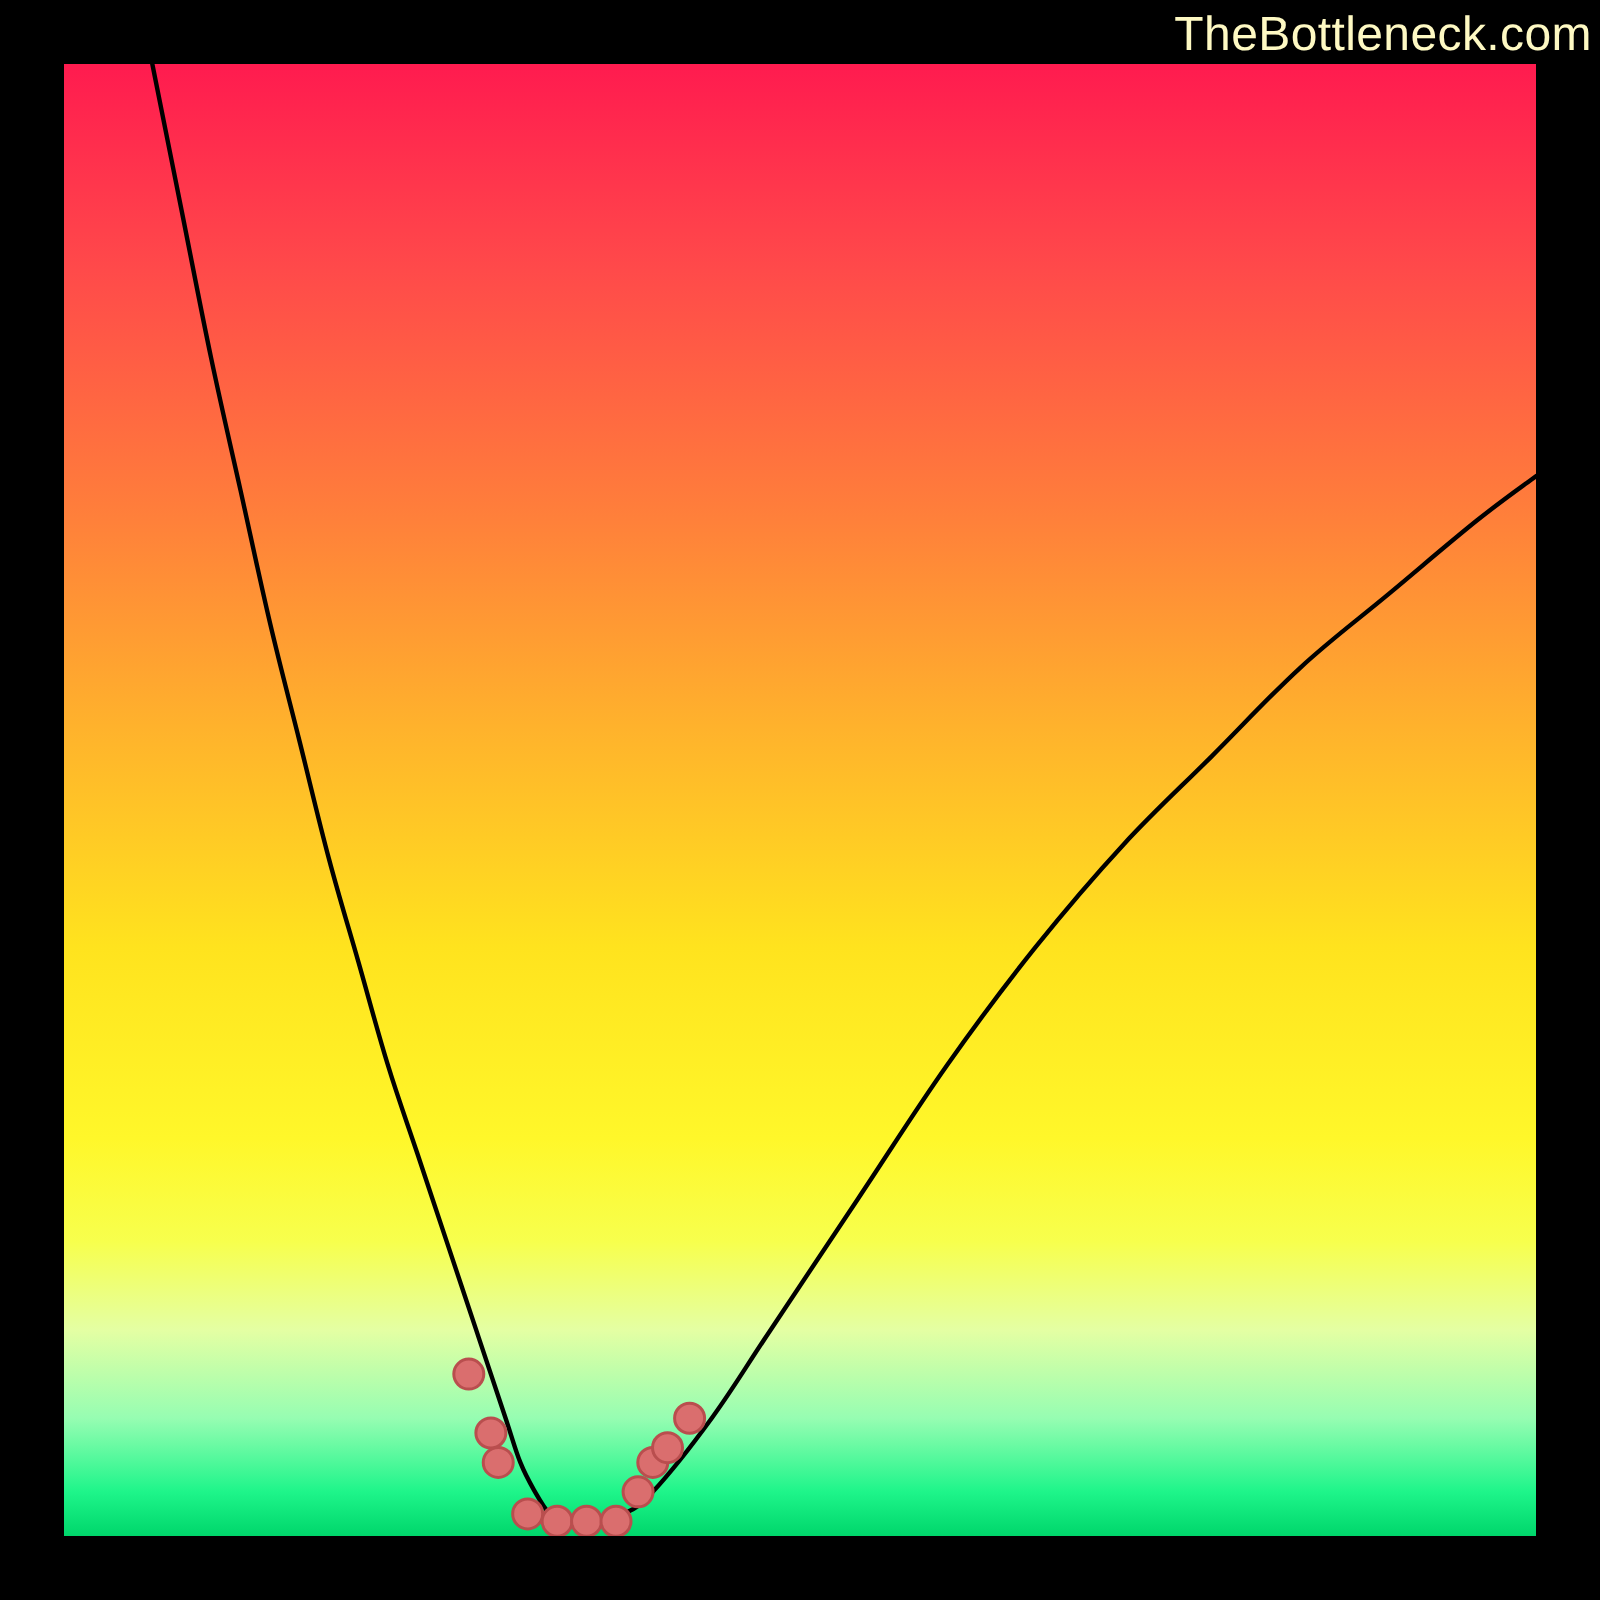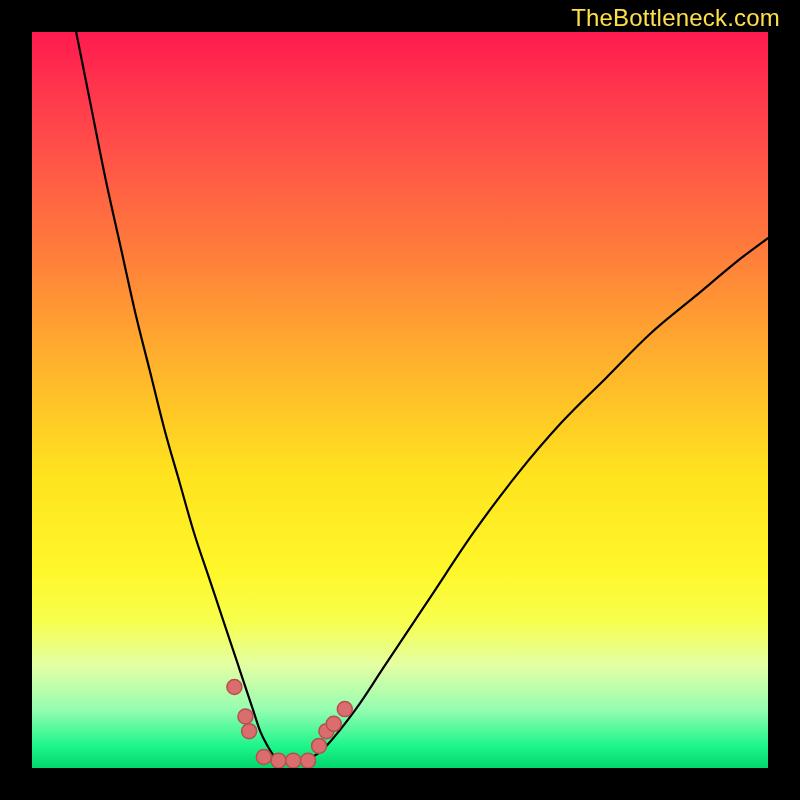--- a/index.html
+++ b/index.html
@@ -12,22 +12,22 @@
     font-family: Arial, Helvetica, sans-serif;
   }
   .chart-wrap {
     position: relative;
     width: 800px;
     height: 800px;
   }
   .watermark {
     position: absolute;
     top: 4px;
-    right: 20px;
-    color: #fde047;
+    right: 4px;
+    color: #fef9c3;
     font-size: 24px;
     font-weight: 400;
     letter-spacing: 0.2px;
     z-index: 50;
   }
   
   .plot {
     position: absolute;
     left: 32px;
     top: 32px;

